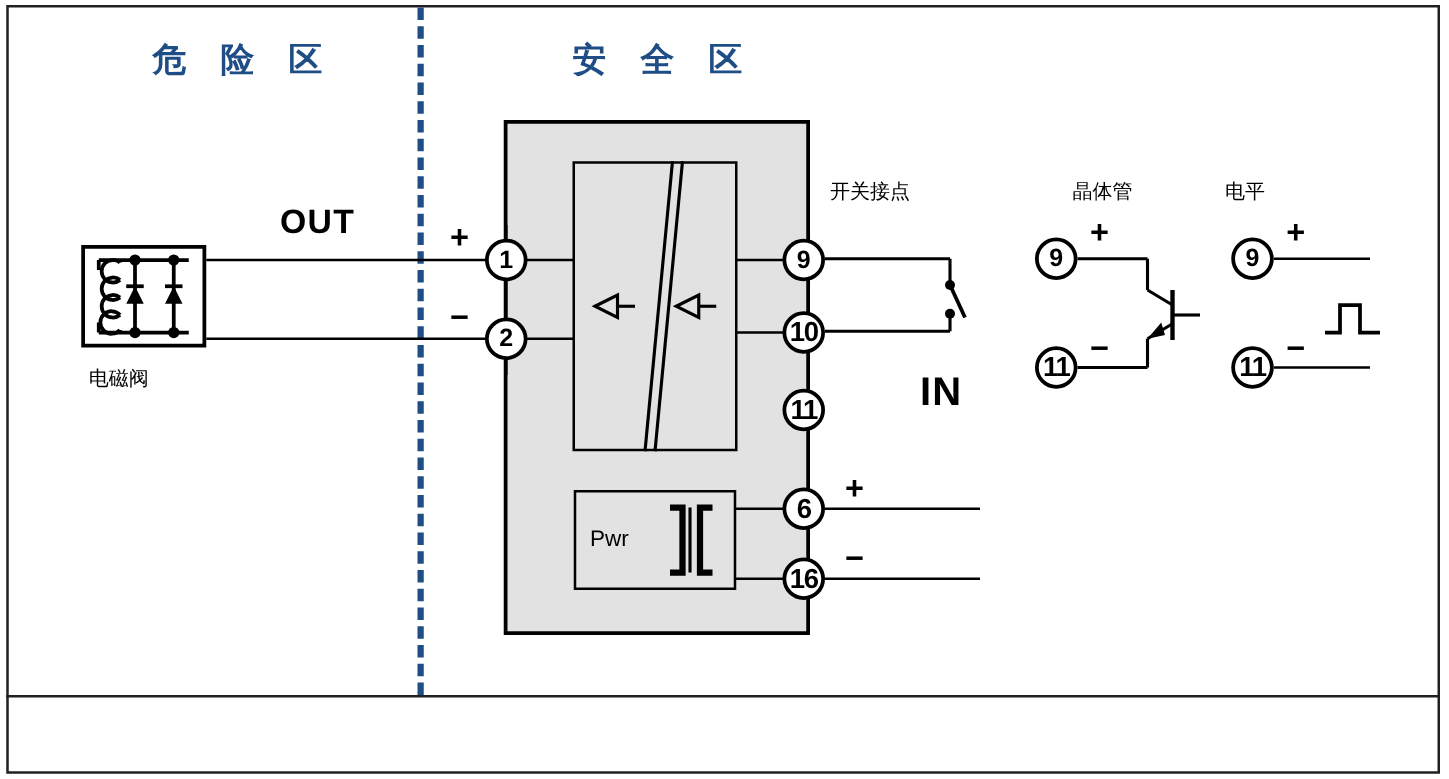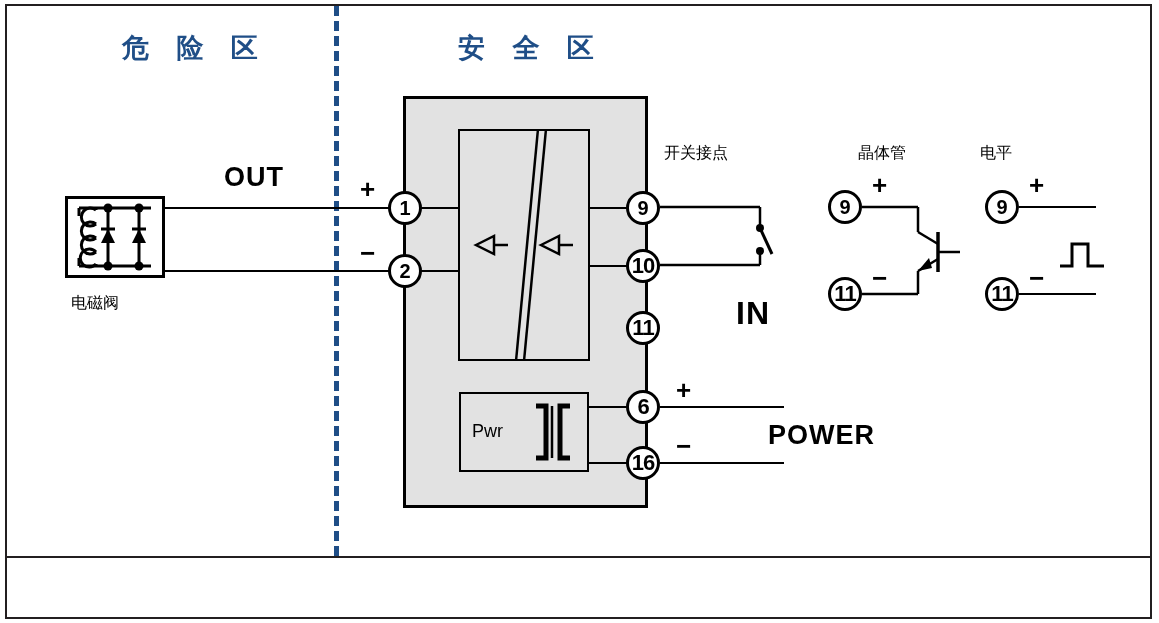--- a/index.html
+++ b/index.html
@@ -172,21 +172,20 @@
 
   <div class="term wide" style="left:626px;top:390px;">6</div>
   <div class="term wide" style="left:626px;top:446px;text-align:center;">16</div>
 
   <div class="wire wh" style="left:660px;top:406px;width:124px;"></div>
   <div class="wire wh" style="left:660px;top:462px;width:124px;"></div>
 
   <div class="sign" style="left:676px;top:377px;">+</div>
   <div class="sign" style="left:676px;top:433px;">−</div>
 
-  <div class="lbl lbl-en" style="left:768px;top:420px;font-size:27px;">POWER</div>
 
   <div class="lbl lbl-cn" style="left:664px;top:143px;">开关接点</div>
 
   <svg style="left:660px;top:196px;" width="120" height="80">
 
     <line x1="0" y1="11" x2="100" y2="11" stroke="#000" stroke-width="2.5"></line>
     <line x1="100" y1="11" x2="100" y2="32" stroke="#000" stroke-width="2.5"></line>
 
     <line x1="0" y1="69" x2="100" y2="69" stroke="#000" stroke-width="2.5"></line>
     <line x1="100" y1="69" x2="100" y2="55" stroke="#000" stroke-width="2.5"></line>

